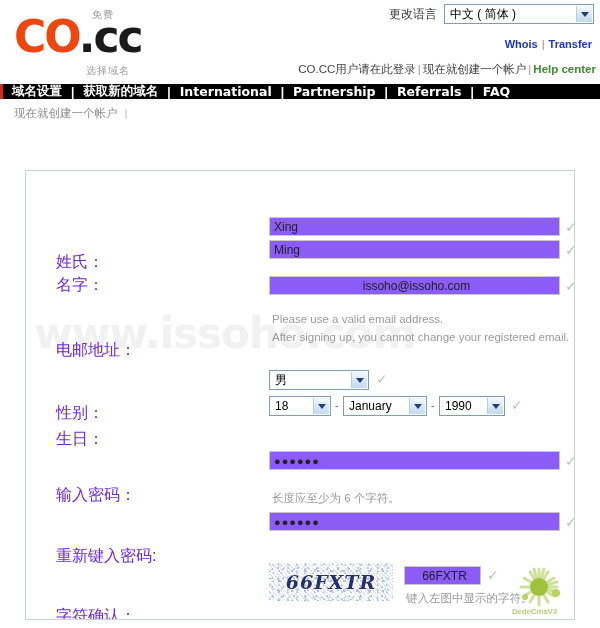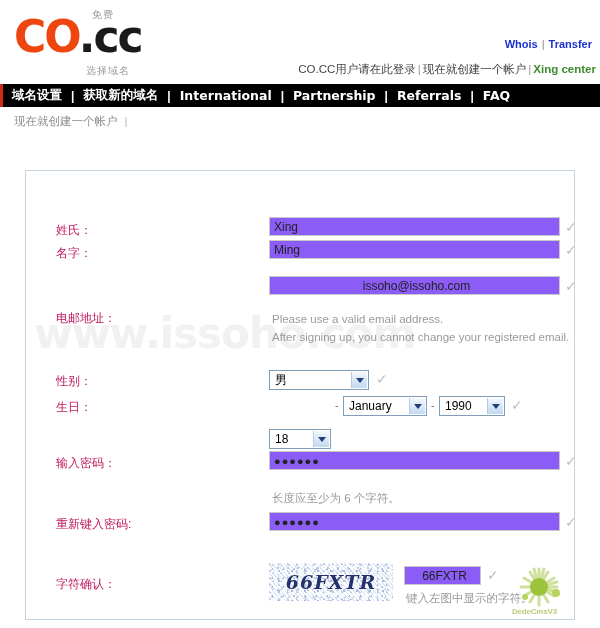--- a/index.html
+++ b/index.html
@@ -76,21 +76,21 @@
     position:absolute; right:4px; top:62px;
     font-size:11.5px; color:#444;
     white-space:nowrap;
   }
   .acct-links a { color:#444; text-decoration:none; }
   .acct-links .bar { color:#999; margin:0 2px; }
   .acct-links a.help { color:#3d8b2f; font-weight:bold; }
 
   
   .nav {
-    height:23px; background:#000000;
+    height:15px; background:#000000;
     border-left:3px solid #d12b17;
     display:flex; align-items:center;
     padding-left:9px;
     color:#ffffff;
   }
   .nav a {
     color:#ffffff; text-decoration:none;
     font-size:12.5px; font-weight:bold;
     font-family:"DejaVu Sans", sans-serif;
     white-space:nowrap;
@@ -128,22 +128,23 @@
 
   .panel-title {
     position:absolute; left:27px; top:16px;
     font-size:16px; font-weight:bold;
     color:#2b2bb0;
   }
 
   .rows { position:relative; }
   .lbl {
     position:absolute;
-    font-size:12px; color:#be185d;
-    white-space:nowrap;
+    font-size:16px; color:#6d28d9;
+    white-space:nowrap;
+    margin-top:30px;
   }
   .txt {
     border:1px solid #c8c8c8;
     background:#8b5cf6;
     height:19px;
     font-size:12px;
     color:#222;
     padding:0 4px;
     line-height:17px;
     font-family:"Liberation Sans", sans-serif;
@@ -209,27 +210,34 @@
 <body>
 
 <div class="header">
 
   <div class="logo-block">
     <span class="logo-free">免费</span>
     <div class="logo-main"><span class="logo-co">CO</span><span class="logo-cc">.cc</span></div>
     <span class="logo-sub">选择域名</span>
   </div>
 
+  <div class="lang-row">
+    <span class="lang-label">更改语言</span>
+    <div class="xp-select" id="lang-select">
+      <span class="val">中文 ( 简体 )</span>
+      <span class="arrow-btn"></span>
+    </div>
+  </div>
 
   <div class="top-links">
     <a href="#">Whois</a><span class="sep">|</span><a href="#">Transfer</a>
   </div>
 
   <div class="acct-links">
-    <a href="#">CO.CC用户请在此登录</a><span class="bar">|</span><a href="#">现在就创建一个帐户</a><span class="bar">|</span><a href="#" class="help">Xing center</a>
+    <a href="#">CO.CC用户请在此登录</a><span class="bar">|</span><a href="#">现在就创建一个帐户</a><span class="bar">|</span><a href="#" class="help">Help center</a>
   </div>
 </div>
 
 <div class="nav">
   <a href="#">域名设置</a>
   <span class="nsep">|</span>
   <a href="#">获取新的域名</a>
   <span class="nsep">|</span>
   <a href="#">International</a>
   <span class="nsep">|</span>
@@ -267,21 +275,21 @@
     <span class="hint" style="left:246px; top:160px;">After signing up, you cannot change your registered email.</span>
 
     <span class="lbl" style="left:30px; top:202px;">性别：</span>
     <div class="xp-select sel-sm" style="position:absolute; left:243px; top:199px; width:100px;">
       <span class="val">男</span>
       <span class="arrow-btn"></span>
     </div>
     <span class="chk" style="left:350px; top:201px;">✓</span>
 
     <span class="lbl" style="left:30px; top:228px;">生日：</span>
-    <div class="xp-select sel-sm" style="position:absolute; left:243px; top:225px; width:62px;margin-top:33px;">
+    <div class="xp-select sel-sm" style="position:absolute; left:243px; top:225px; width:62px;">
       <span class="val">18</span>
       <span class="arrow-btn"></span>
     </div>
     <span class="dash" style="left:309px; top:228px;">-</span>
     <div class="xp-select sel-sm" style="position:absolute; left:317px; top:225px; width:84px;">
       <span class="val">January</span>
       <span class="arrow-btn"></span>
     </div>
     <span class="dash" style="left:405px; top:228px;">-</span>
     <div class="xp-select sel-sm" style="position:absolute; left:413px; top:225px; width:66px;">

